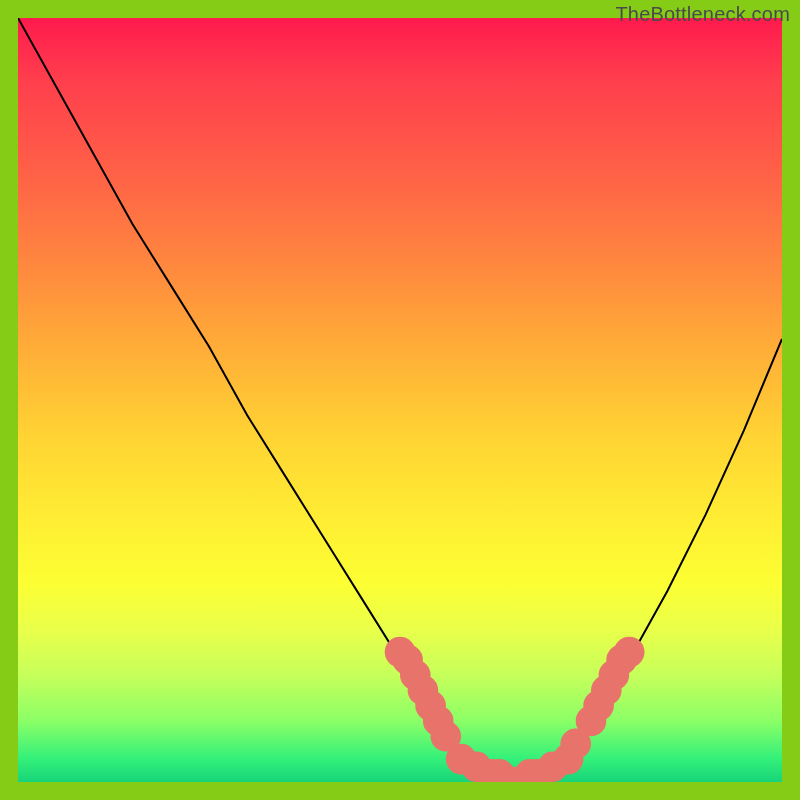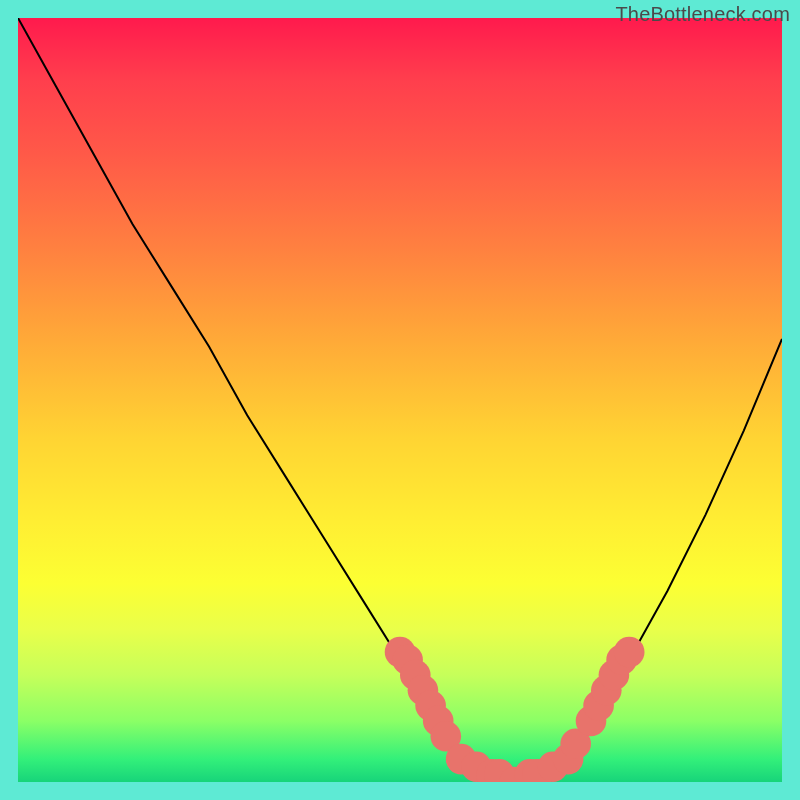--- a/index.html
+++ b/index.html
@@ -7,21 +7,21 @@
     padding: 0;
     width: 800px;
     height: 800px;
     background: #000;
     overflow: hidden;
   }
   .frame {
     position: relative;
     width: 800px;
     height: 800px;
-    background: #5eead4;
+    background: #84cc16;
   }
   .plot-area {
     position: absolute;
     left: 18px;
     top: 18px;
     width: 764px;
     height: 764px;
     
     background: linear-gradient(
       to bottom,

